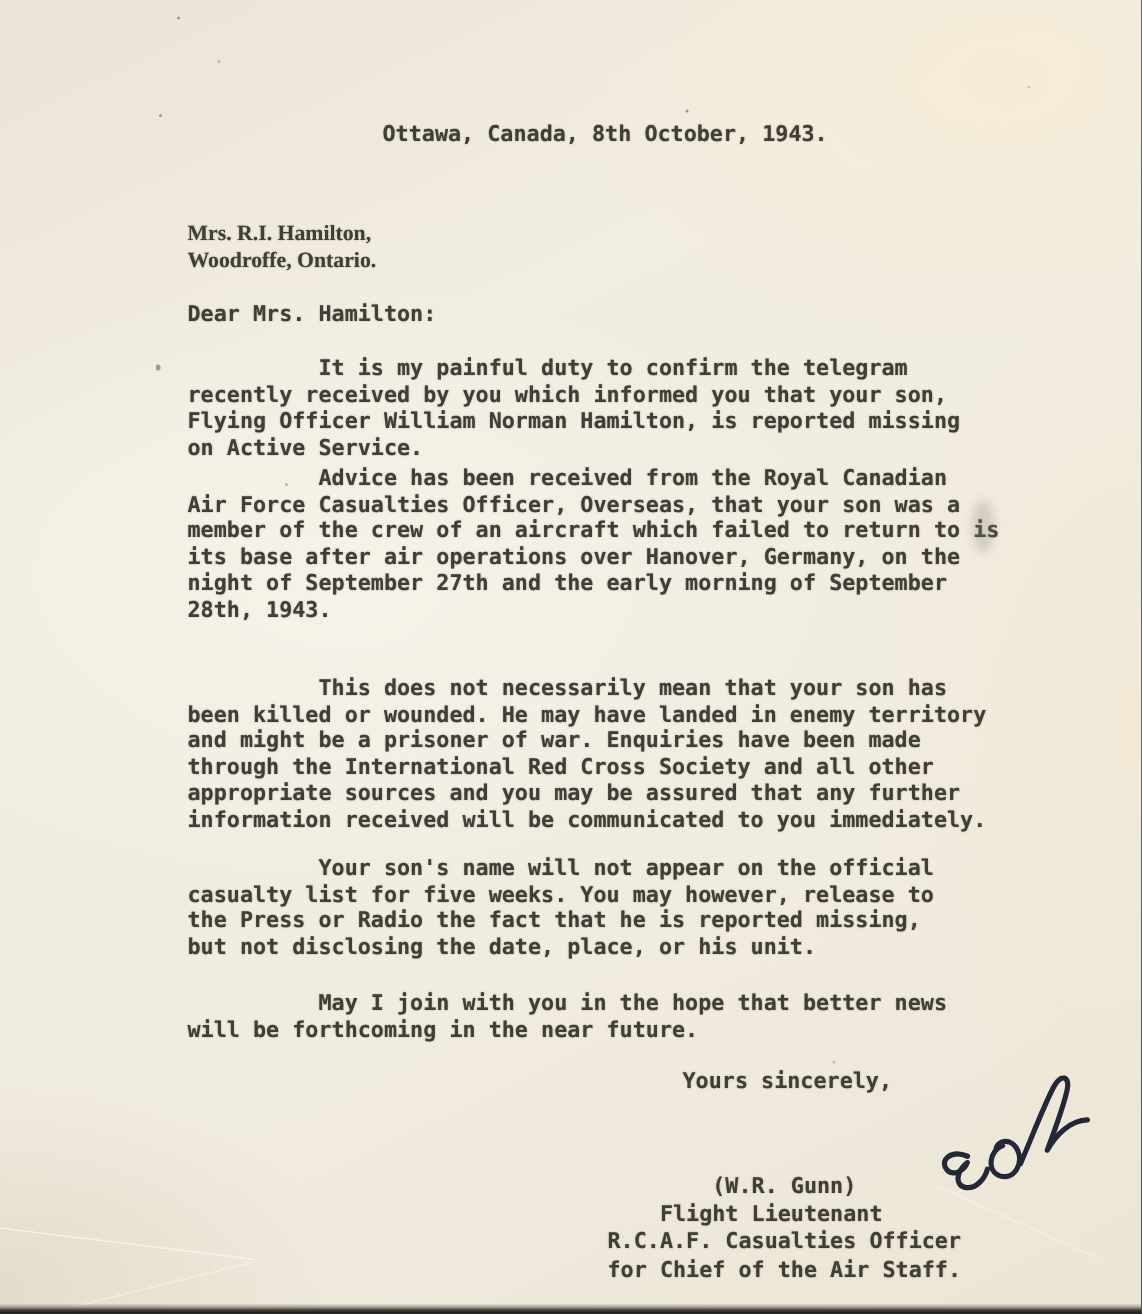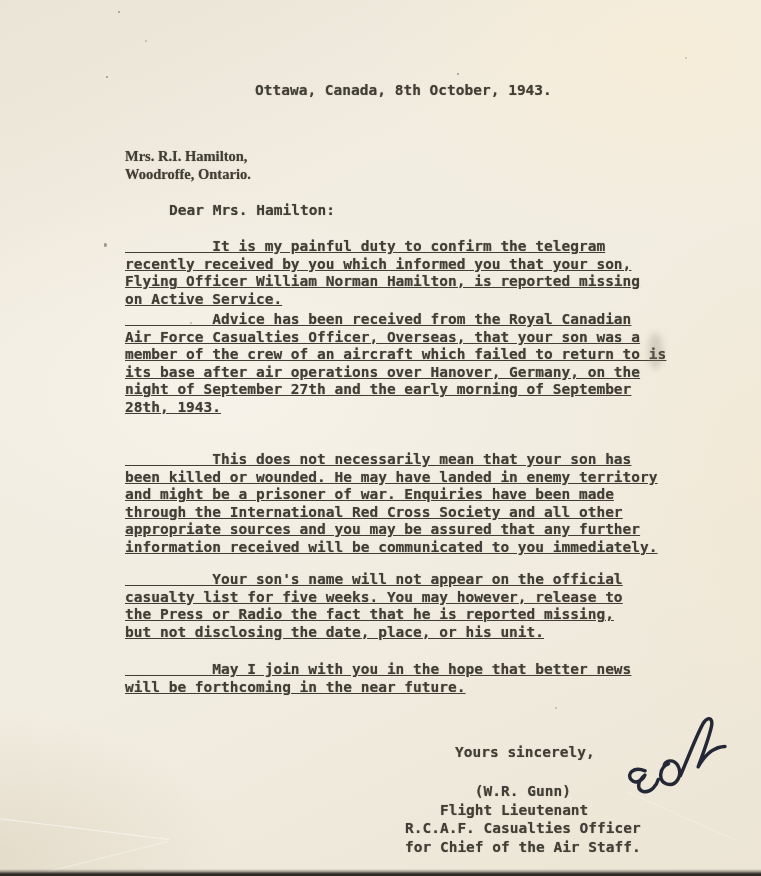--- a/index.html
+++ b/index.html
@@ -24,23 +24,23 @@
     position: absolute;
     white-space: pre;
     font-size: 14.5px;
     line-height: 17.5px;
     font-weight: bold;
     color: #413e35;
     text-shadow: 0 0 1px rgba(62, 59, 51, 0.55);
   }
   .dateline   { left: 255px; top: 82px; }
   .recipient  { left: 125px; top: 148px; font-family: Liberation Serif, serif; }
-  .salutation { left: 125px; top: 202px; margin-left: 44px; }
-  .para       { left: 125px; text-decoration: underline; }
-  .closing    { left: 455px; top: 744px; text-align: center; }
+  .salutation { left: 125px; top: 202px; }
+  .para       { left: 125px; }
+  .closing    { left: 455px; top: 713px; text-align: center; }
   .sigblock   { left: 405px; top: 782px; line-height: 18.5px; }
   .scrawl {
     position: absolute;
     left: 612px;
     top: 716px;
     width: 132px;
     height: 78px;
     transform: rotate(-12deg);
   }
   .smudge {

